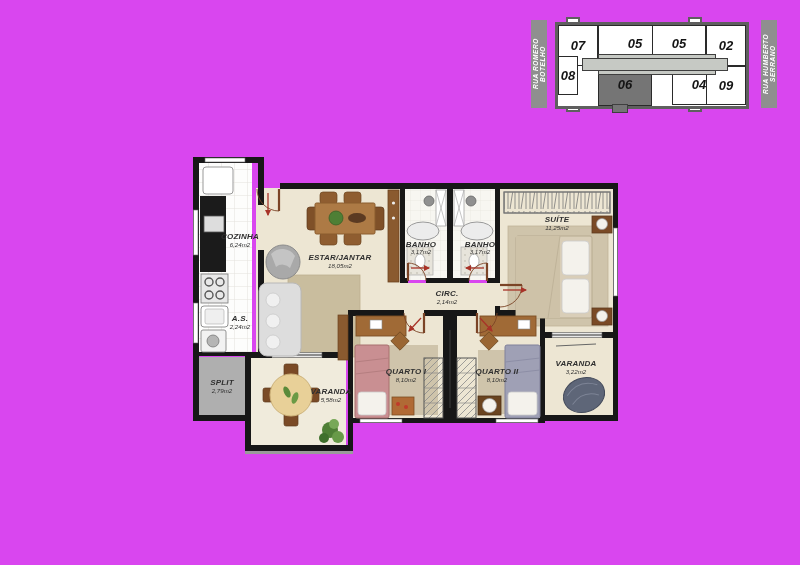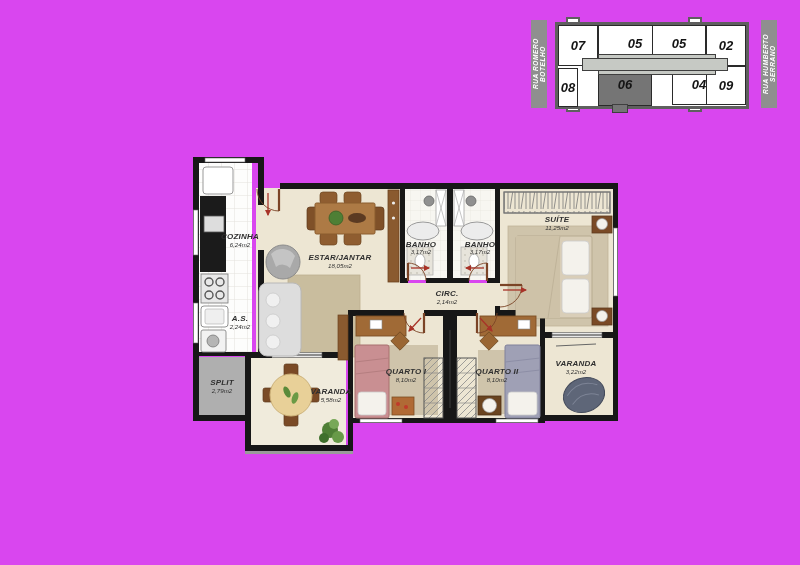--- a/index.html
+++ b/index.html
@@ -38,21 +38,21 @@
     <div class="tab" style="left:688px;top:17px;width:14px;height:8px;"></div>
     <div class="tab" style="left:566px;top:104px;width:14px;height:8px;"></div>
     <div class="tab" style="left:688px;top:104px;width:14px;height:8px;"></div>
 
     <div id="building"></div>
 
     <div class="kcell" style="left:558px;top:25px;width:40px;height:41px;">07</div>
     <div class="kcell" style="left:598px;top:25px;width:74px;height:37px;">05</div>
     <div class="kcell" style="left:652px;top:25px;width:54px;height:37px;">05</div>
     <div class="kcell" style="left:706px;top:25px;width:40px;height:41px;">02</div>
-    <div class="kcell" style="left:558px;top:68px;width:20px;height:39px;">08</div>
+    <div class="kcell" style="left:558px;top:56px;width:20px;height:39px;">08</div>
     <div class="kcell hl" style="left:598px;top:62px;width:54px;height:44px;">06</div>
     <div class="kcell" style="left:652px;top:64px;width:54px;height:41px;margin-left:20px;">04</div>
     <div class="kcell" style="left:706px;top:66px;width:40px;height:39px;">09</div>
 
     <div class="tab dk" style="left:612px;top:104px;width:16px;height:9px;"></div>
     <div class="corr" style="left:598px;top:54px;width:118px;height:21px;"></div>
     <div class="corr" style="left:582px;top:58px;width:146px;height:13px;"></div>
   </div>
 
   <svg width="800" height="565" viewBox="0 0 800 565">

